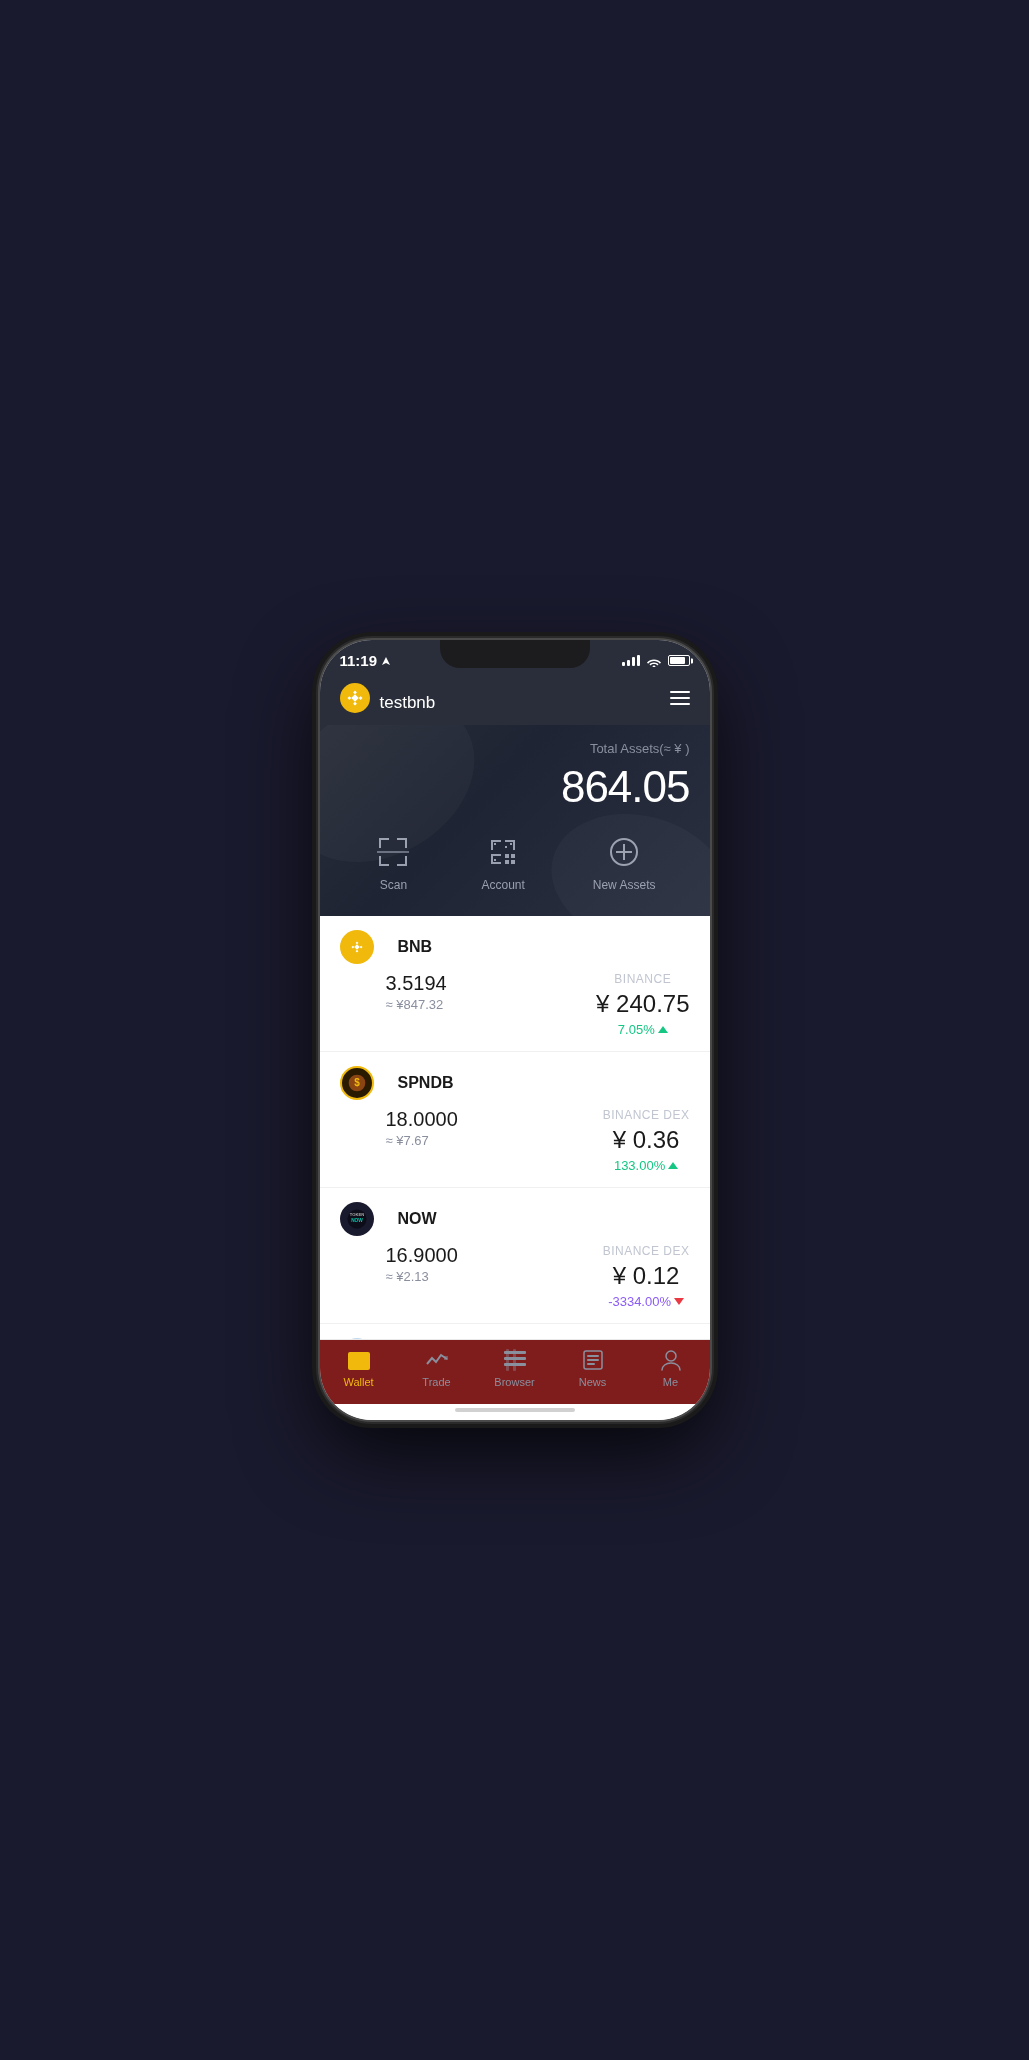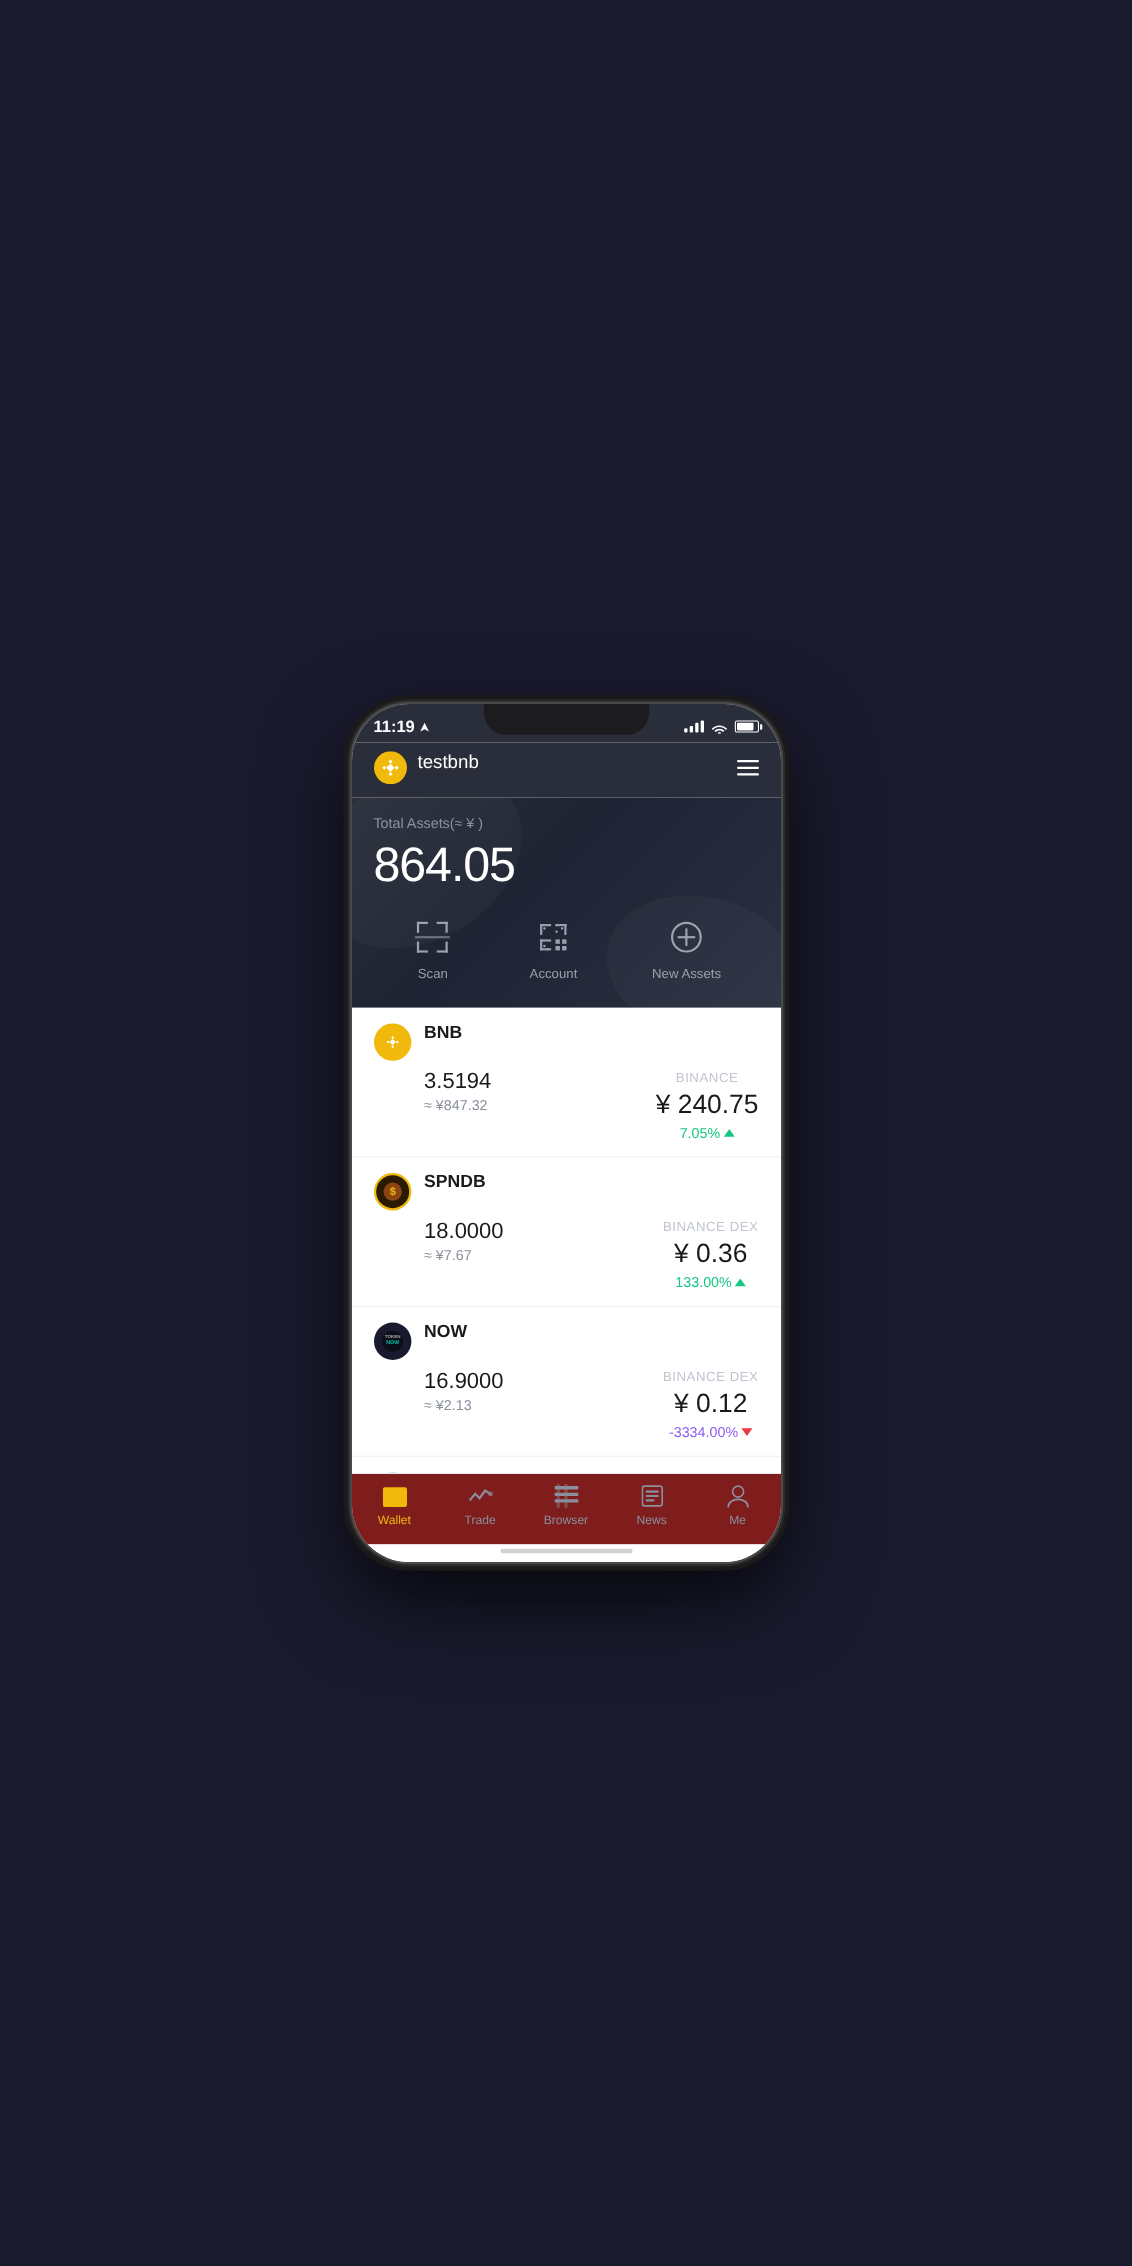--- a/index.html
+++ b/index.html
@@ -143,21 +143,21 @@
       background: #2a2e3a;
       padding: 8px 20px 12px;
       display: flex;
       justify-content: space-between;
       align-items: center;
       flex-shrink: 0;
     }
 
     .header-left {
       display: flex;
-      align-items: flex-start;
+      align-items: flex-end;
       gap: 10px;
     }
 
     .bnb-logo {
       width: 30px;
       height: 30px;
     }
 
     .header-title {
       color: #fff;
@@ -179,21 +179,21 @@
       width: 20px;
       height: 2px;
       background: #fff;
       border-radius: 1px;
     }
 
     
     .hero-section {
       background: linear-gradient(135deg, #2a2e3a 0%, #1e2433 40%, #2a3040 100%);
       padding: 16px 20px 24px;
-      text-align: left;
+      text-align: right;
       flex-shrink: 0;
       position: relative;
       overflow: hidden;
     }
 
     .hero-section::before {
       content: '';
       position: absolute;
       top: -20px;
       left: -40px;
@@ -262,21 +262,22 @@
     }
 
     .asset-item {
       padding: 14px 20px;
       border-bottom: 1px solid #f0f0f0;
       cursor: pointer;
     }
 
     .asset-header {
       display: flex;
-      gap: 12px;
+      align-items: center;
+      gap: 24px;
       margin-bottom: 8px;
     }
 
     .asset-logo {
       width: 34px;
       height: 34px;
       border-radius: 50%;
       display: flex;
       align-items: center;
       justify-content: center;

